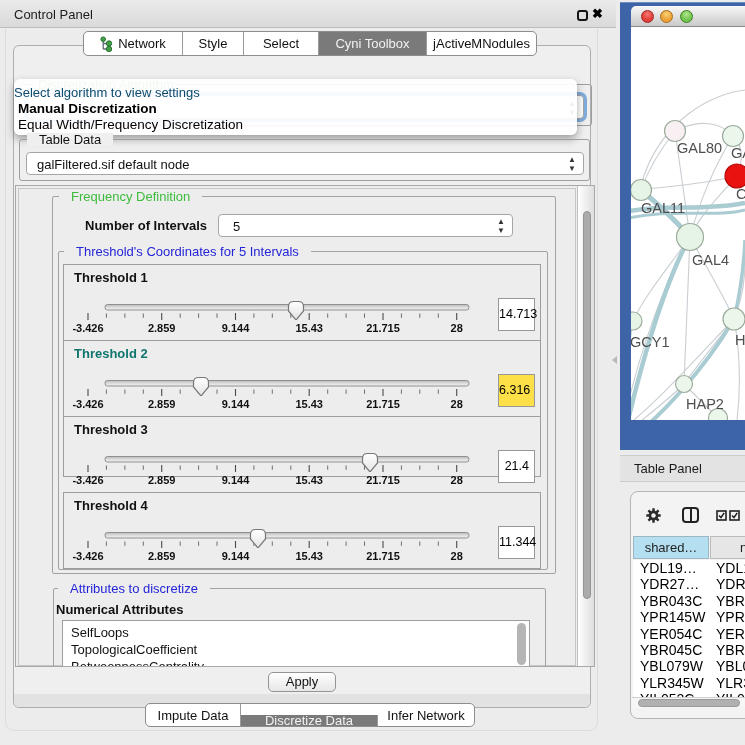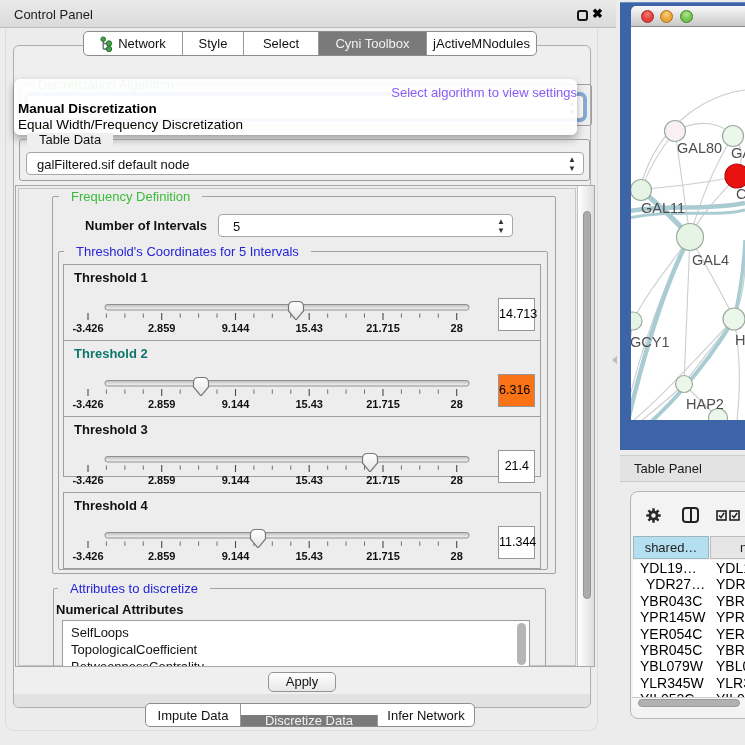--- a/index.html
+++ b/index.html
@@ -35,21 +35,21 @@
     <div style="width:75px;">Select</div>
     <div class="sel" style="width:108px;">Cyni Toolbox</div>
     <div style="flex:1;">jActiveMNodules</div>
   </div>
 <div class="abs" style="left:19px;top:84px;width:573px;height:42px;border:1px solid #9e9e9e;border-radius:3px;"></div>
 <div class="abs" style="left:35px;top:77px;font-size:13px;color:#44a544;background:#efefef;padding:0 3px;">Discretization Algorithm</div>
 <div class="combo" style="left:27px;top:95px;width:557px;height:24px;box-shadow:0 0 0 3px rgba(100,155,215,0.8);">
     <span class="arr" style="top:3px;">▲<br>▼</span>
   </div>
 <div class="abs" style="left:14px;top:79px;width:563px;height:56px;background:rgba(255,255,255,0.93);border-radius:6px;box-shadow:0 4px 9px rgba(0,0,0,0.35);"></div>
-<div class="abs" style="left:14px;top:85px;width:563px;text-align:right;font-size:13px;color:#8b5cf6;">Select algorithm to view settings</div>
+<div class="abs" style="left:14px;top:85px;width:563px;text-align:left;font-size:13px;color:#0c4a6e;">Select algorithm to view settings</div>
 <div class="abs" style="left:18px;top:101px;font-size:13.5px;font-weight:bold;color:#000;">Manual Discretization</div>
 <div class="abs" style="left:18px;top:117px;font-size:13.5px;color:#000;">Equal Width/Frequency Discretization</div>
 <div class="abs" style="left:19px;top:139px;width:571px;height:42px;border:1px solid #9e9e9e;border-radius:3px;"></div>
 <div class="grouptitle" style="left:27px;top:133px;background:#efefef;color:#111;">Table Data</div>
 <div class="combo" style="left:26px;top:152px;width:558px;height:23px;">
     <span style="position:absolute;left:10px;top:4px;">galFiltered.sif default node</span>
     <span class="arr" style="top:2px;">▲<br>▼</span>
   </div>
 <div class="abs" style="left:15px;top:185px;width:580px;height:482px;border:1px solid #a8a8a8;background:#ededed;"></div>
 <div class="abs" style="left:18px;top:188px;width:558px;height:478px;border:1px solid #c6c6c6;background:#ededed;"></div>
@@ -148,21 +148,21 @@
         <line x1="374.3" y1="48.5" x2="374.3" y2="52.8" stroke="#6e6e6e" stroke-width="1"></line>
         <line x1="392.7" y1="48" x2="392.7" y2="55" stroke="#4a4a4a" stroke-width="1.1"></line>
         <text x="24.0" y="67" text-anchor="middle" font-size="11" font-weight="bold" fill="#111" font-family="Liberation Sans,sans-serif">-3.426</text>
         <text x="97.7" y="67" text-anchor="middle" font-size="11" font-weight="bold" fill="#111" font-family="Liberation Sans,sans-serif">2.859</text>
         <text x="171.5" y="67" text-anchor="middle" font-size="11" font-weight="bold" fill="#111" font-family="Liberation Sans,sans-serif">9.144</text>
         <text x="245.2" y="67" text-anchor="middle" font-size="11" font-weight="bold" fill="#111" font-family="Liberation Sans,sans-serif">15.43</text>
         <text x="319.0" y="67" text-anchor="middle" font-size="11" font-weight="bold" fill="#111" font-family="Liberation Sans,sans-serif">21.715</text>
         <text x="392.7" y="67" text-anchor="middle" font-size="11" font-weight="bold" fill="#111" font-family="Liberation Sans,sans-serif">28</text>
         <path transform="translate(137,0)" d="M -7.5 46 L -7.5 41.5 Q -7.5 36.5 -2.5 36.5 L 2.5 36.5 Q 7.5 36.5 7.5 41.5 L 7.5 46 L 0.5 54.5 L -0.5 54.5 Z" fill="url(#tg)" stroke="#787878" stroke-width="1.2"></path>
       </svg>
-<div class="abs" style="left:434px;top:33px;width:37px;height:33px;background:#f97316;border:1px solid #979797;font-size:12.5px;color:#000;text-align:right;line-height:31px;padding-right:5px;">6.316</div>
+<div class="abs" style="left:434px;top:33px;width:37px;height:33px;background:#fde047;border:1px solid #979797;font-size:12.5px;color:#000;text-align:right;line-height:31px;padding-right:5px;">6.316</div>
 </div>
 <div class="abs" style="left:44px;top:227px;width:478px;height:61px;background:#ededed;border:1px solid #9e9e9e;">
 <div class="abs" style="left:10px;top:5px;font-size:13px;font-weight:bold;color:#111;">Threshold 3</div>
 <svg class="abs" style="left:0;top:0;" width="476" height="74" viewBox="0 0 476 74">
         <defs>
           <linearGradient id="gg" x1="0" y1="0" x2="0" y2="1">
             <stop offset="0" stop-color="#b9b9b9"></stop>
             <stop offset="0.45" stop-color="#d8d8d8"></stop>
             <stop offset="1" stop-color="#f4f4f4"></stop>
           </linearGradient>
@@ -333,21 +333,21 @@
       <rect x="1" y="1" width="9" height="9" fill="none" stroke="#222" stroke-width="1.6"></rect>
       <polyline points="3,5.5 5,7.5 8.2,2.8" fill="none" stroke="#222" stroke-width="1.5"></polyline>
     </svg>
 <div class="abs" style="left:2px;top:44px;width:76px;height:23px;background:#b4dff0;border:1px solid #9cb6c2;text-align:center;font-size:13px;color:#222;line-height:21px;">shared…</div>
 <div class="abs" style="left:79px;top:44px;width:60px;height:23px;background:#e6e6e6;border:1px solid #bcbcbc;font-size:13px;color:#222;line-height:21px;">
       <span style="position:absolute;left:29px;">na</span>
     </div>
 <div class="abs" style="left:2px;top:68px;width:120px;height:137px;background:#fff;overflow:hidden;">
 <div style="position:absolute;left:7px;top:0.0px;font-size:14px;color:#000;">YDL19…</div>
 <div style="position:absolute;left:83px;top:0.0px;font-size:14px;color:#000;">YDL1</div>
-<div style="position:absolute;left:13px;top:16.4px;font-size:14px;color:#000;">YDR27…</div>
+<div style="position:absolute;left:7px;top:16.4px;font-size:14px;color:#000;">YDR27…</div>
 <div style="position:absolute;left:83px;top:16.4px;font-size:14px;color:#000;">YDR2</div>
 <div style="position:absolute;left:7px;top:32.8px;font-size:14px;color:#000;">YBR043C</div>
 <div style="position:absolute;left:83px;top:32.8px;font-size:14px;color:#000;">YBR0</div>
 <div style="position:absolute;left:7px;top:49.2px;font-size:14px;color:#000;">YPR145W</div>
 <div style="position:absolute;left:83px;top:49.2px;font-size:14px;color:#000;">YPR1</div>
 <div style="position:absolute;left:7px;top:65.6px;font-size:14px;color:#000;">YER054C</div>
 <div style="position:absolute;left:83px;top:65.6px;font-size:14px;color:#000;">YER0</div>
 <div style="position:absolute;left:7px;top:82.0px;font-size:14px;color:#000;">YBR045C</div>
 <div style="position:absolute;left:83px;top:82.0px;font-size:14px;color:#000;">YBR0</div>
 <div style="position:absolute;left:7px;top:98.4px;font-size:14px;color:#000;">YBL079W</div>

